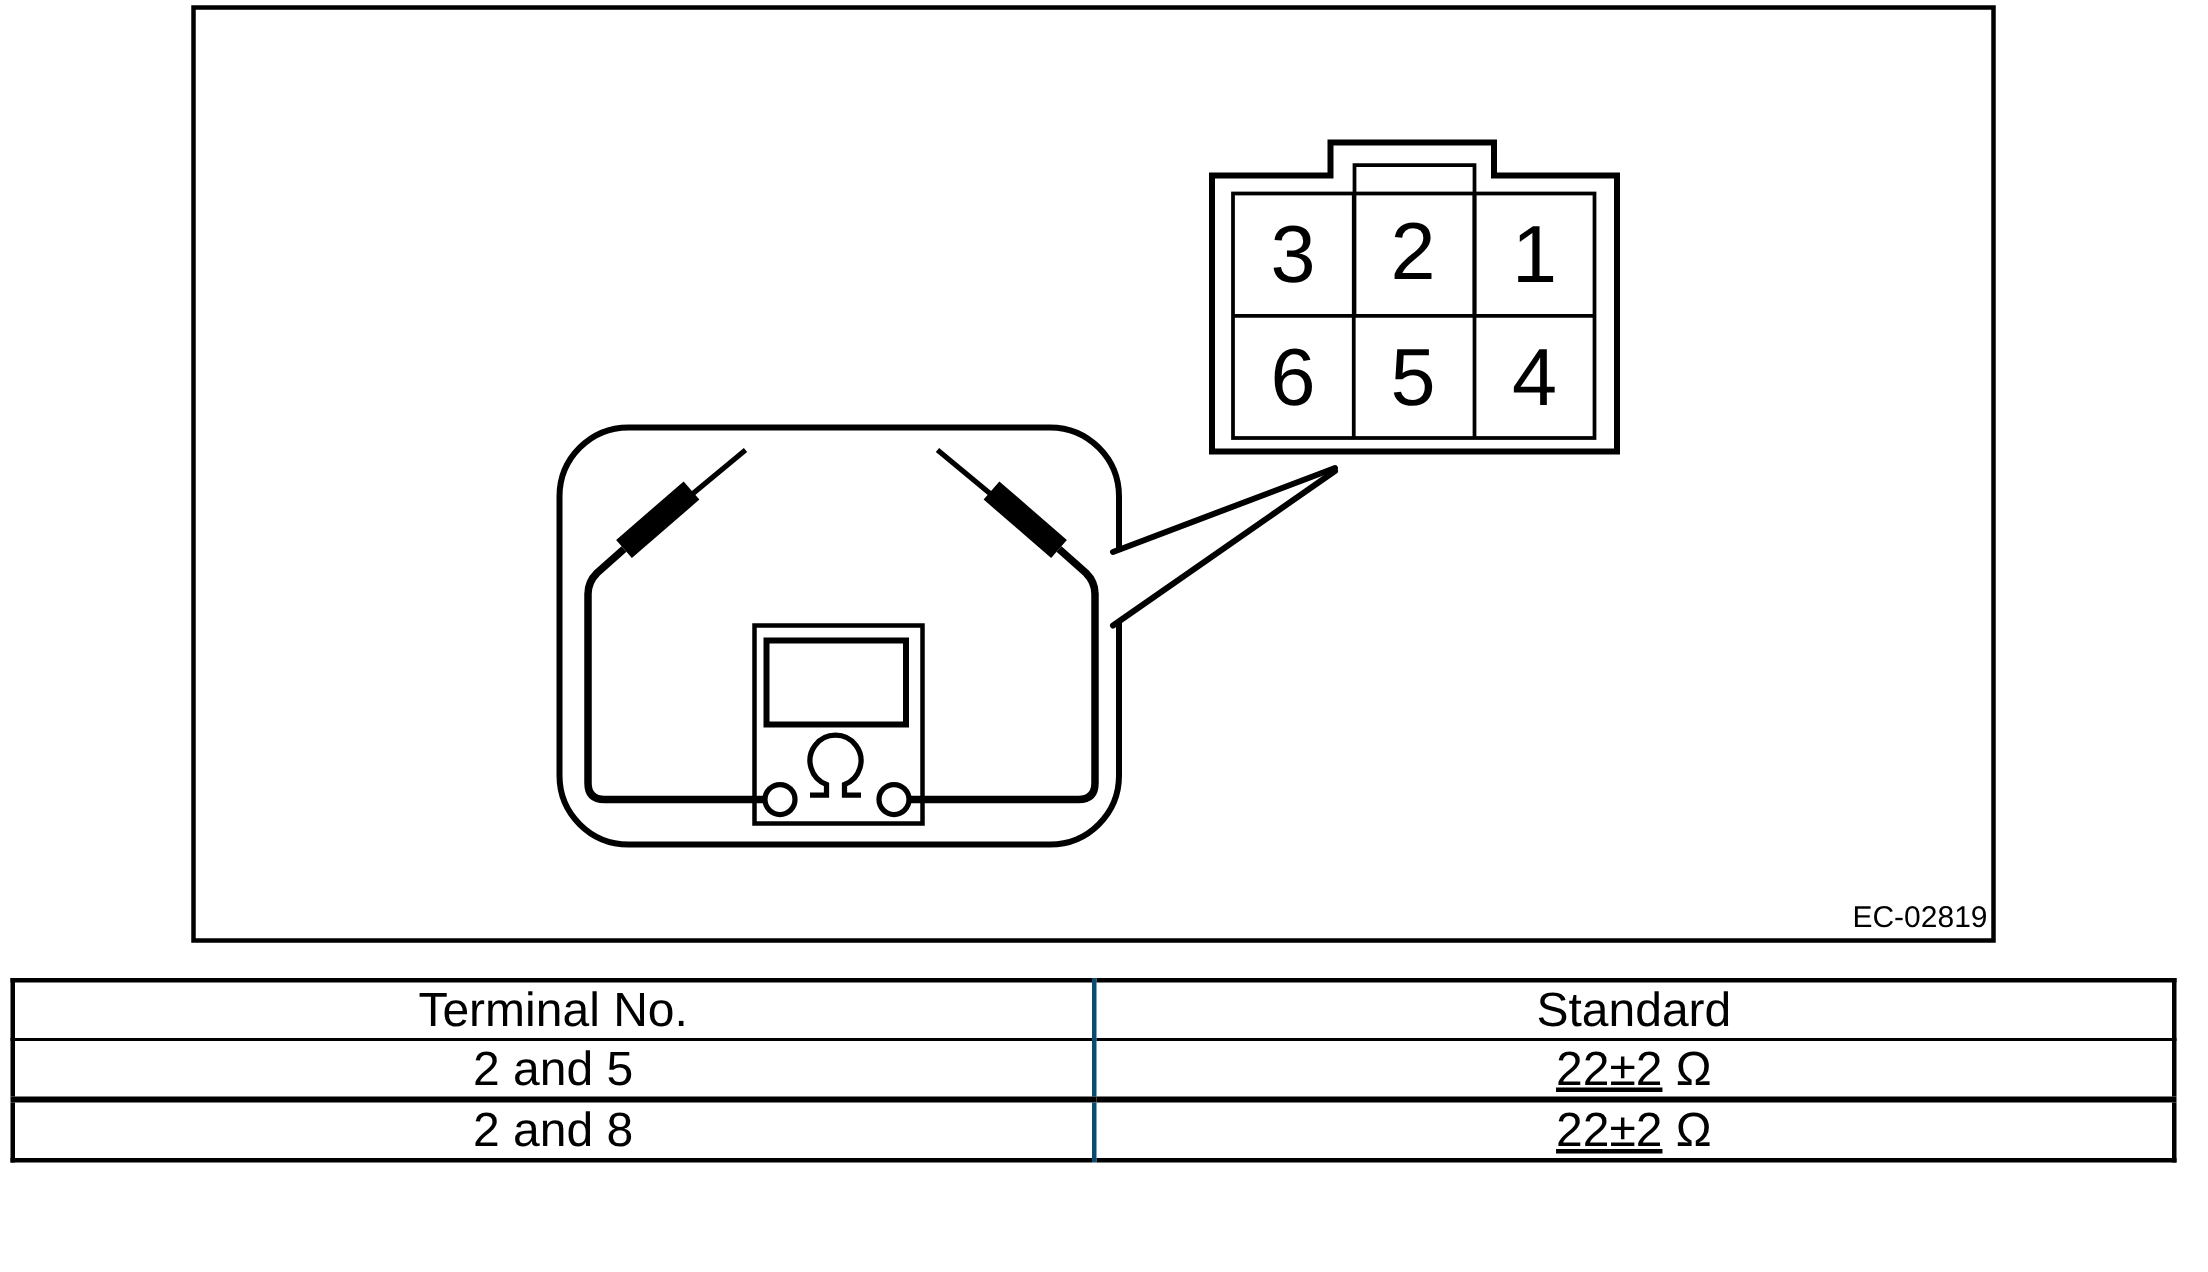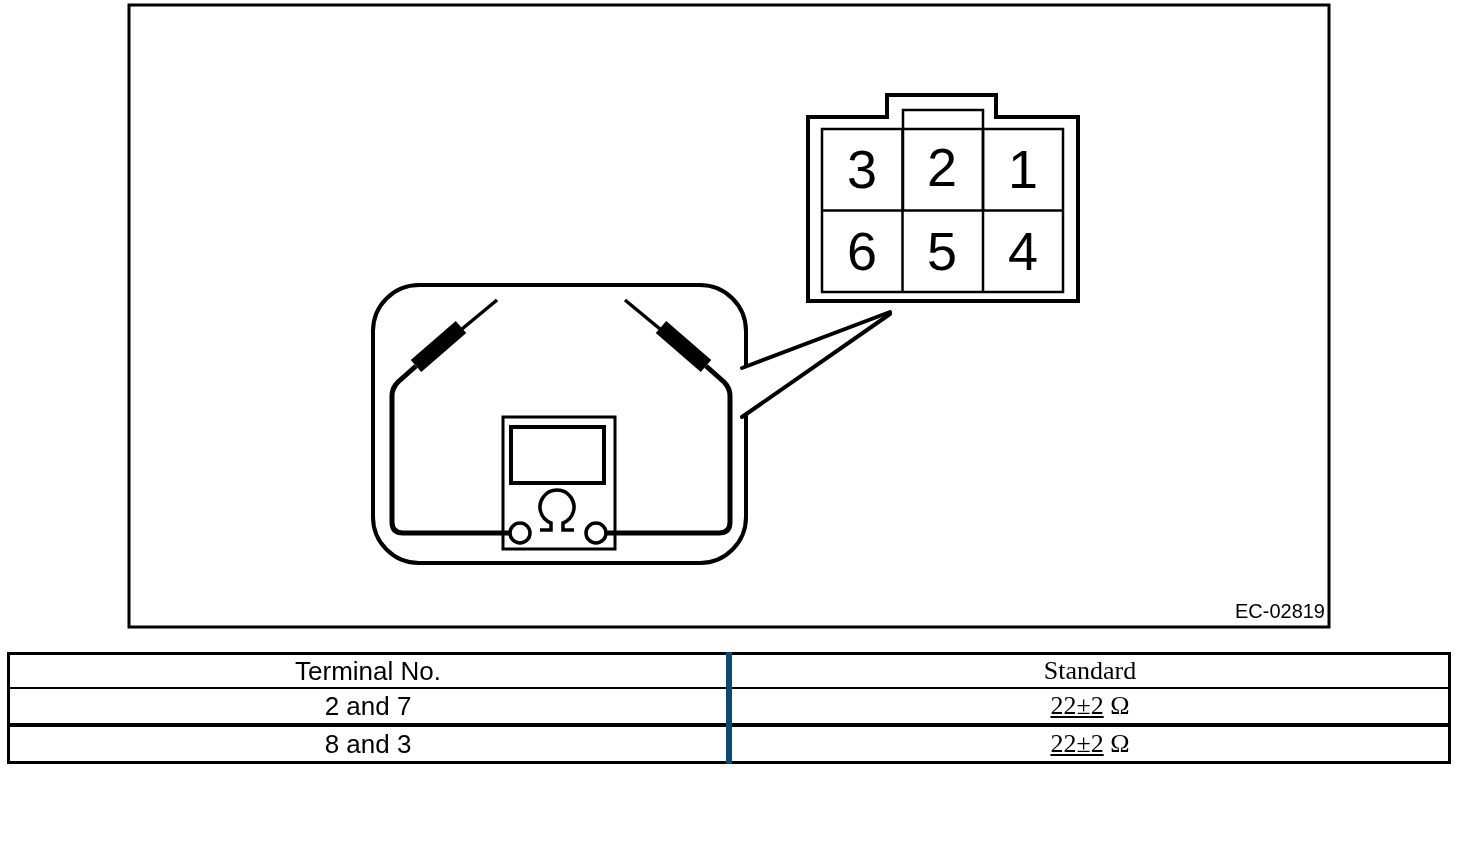--- a/index.html
+++ b/index.html
@@ -11,28 +11,28 @@
   .terminal-digit{font-size:54px;}
   .fig-code{font-size:20px;}
   table.spec{
     position:absolute;left:7px;top:652px;width:1444px;
     border-collapse:collapse;table-layout:fixed;
     border:3px solid #000;
   }
   table.spec th, table.spec td{
     border:2px solid #000;
     text-align:center;vertical-align:middle;
-    font-size:26px;font-weight:normal;padding:0;
+    font-size:32px;font-weight:normal;padding:0;
     background:#fff;
     margin-top:44px;
   }
   table.spec th{height:32px;border-bottom:2px solid #000;}
   table.spec td{height:34px;}
   table.spec tbody tr + tr td{border-top:4px solid #000;}
-  table.spec th.col2, table.spec td.col2{border-left:6px solid #0c4a6e;font-family:Liberation Serif, serif;}
+  table.spec th.col2, table.spec td.col2{border-left:3px solid #0c4a6e;}
   .u{text-decoration:underline;}
 </style>
 </head>
 <body>
 
 <svg width="1472" height="848" viewBox="0 0 1472 848" style="position:absolute;left:0;top:0;">
 
   <rect x="129" y="5" width="1200" height="622" fill="none" stroke="#000" stroke-width="3"></rect>
 
   <g stroke="#000" fill="none">
@@ -77,21 +77,21 @@
 
 <table class="spec">
   <thead>
     <tr>
       <th>Terminal No.</th>
       <th class="col2">Standard</th>
     </tr>
   </thead>
   <tbody>
     <tr>
-      <td>2 and 7</td>
+      <td>2 and 5</td>
       <td class="col2"><span class="u">22±2</span> <span>Ω</span></td>
     </tr>
     <tr>
-      <td>8 and 3</td>
+      <td>2 and 8</td>
       <td class="col2"><span class="u">22±2</span> <span>Ω</span></td>
     </tr>
   </tbody>
 </table>
 
 </body></html>

